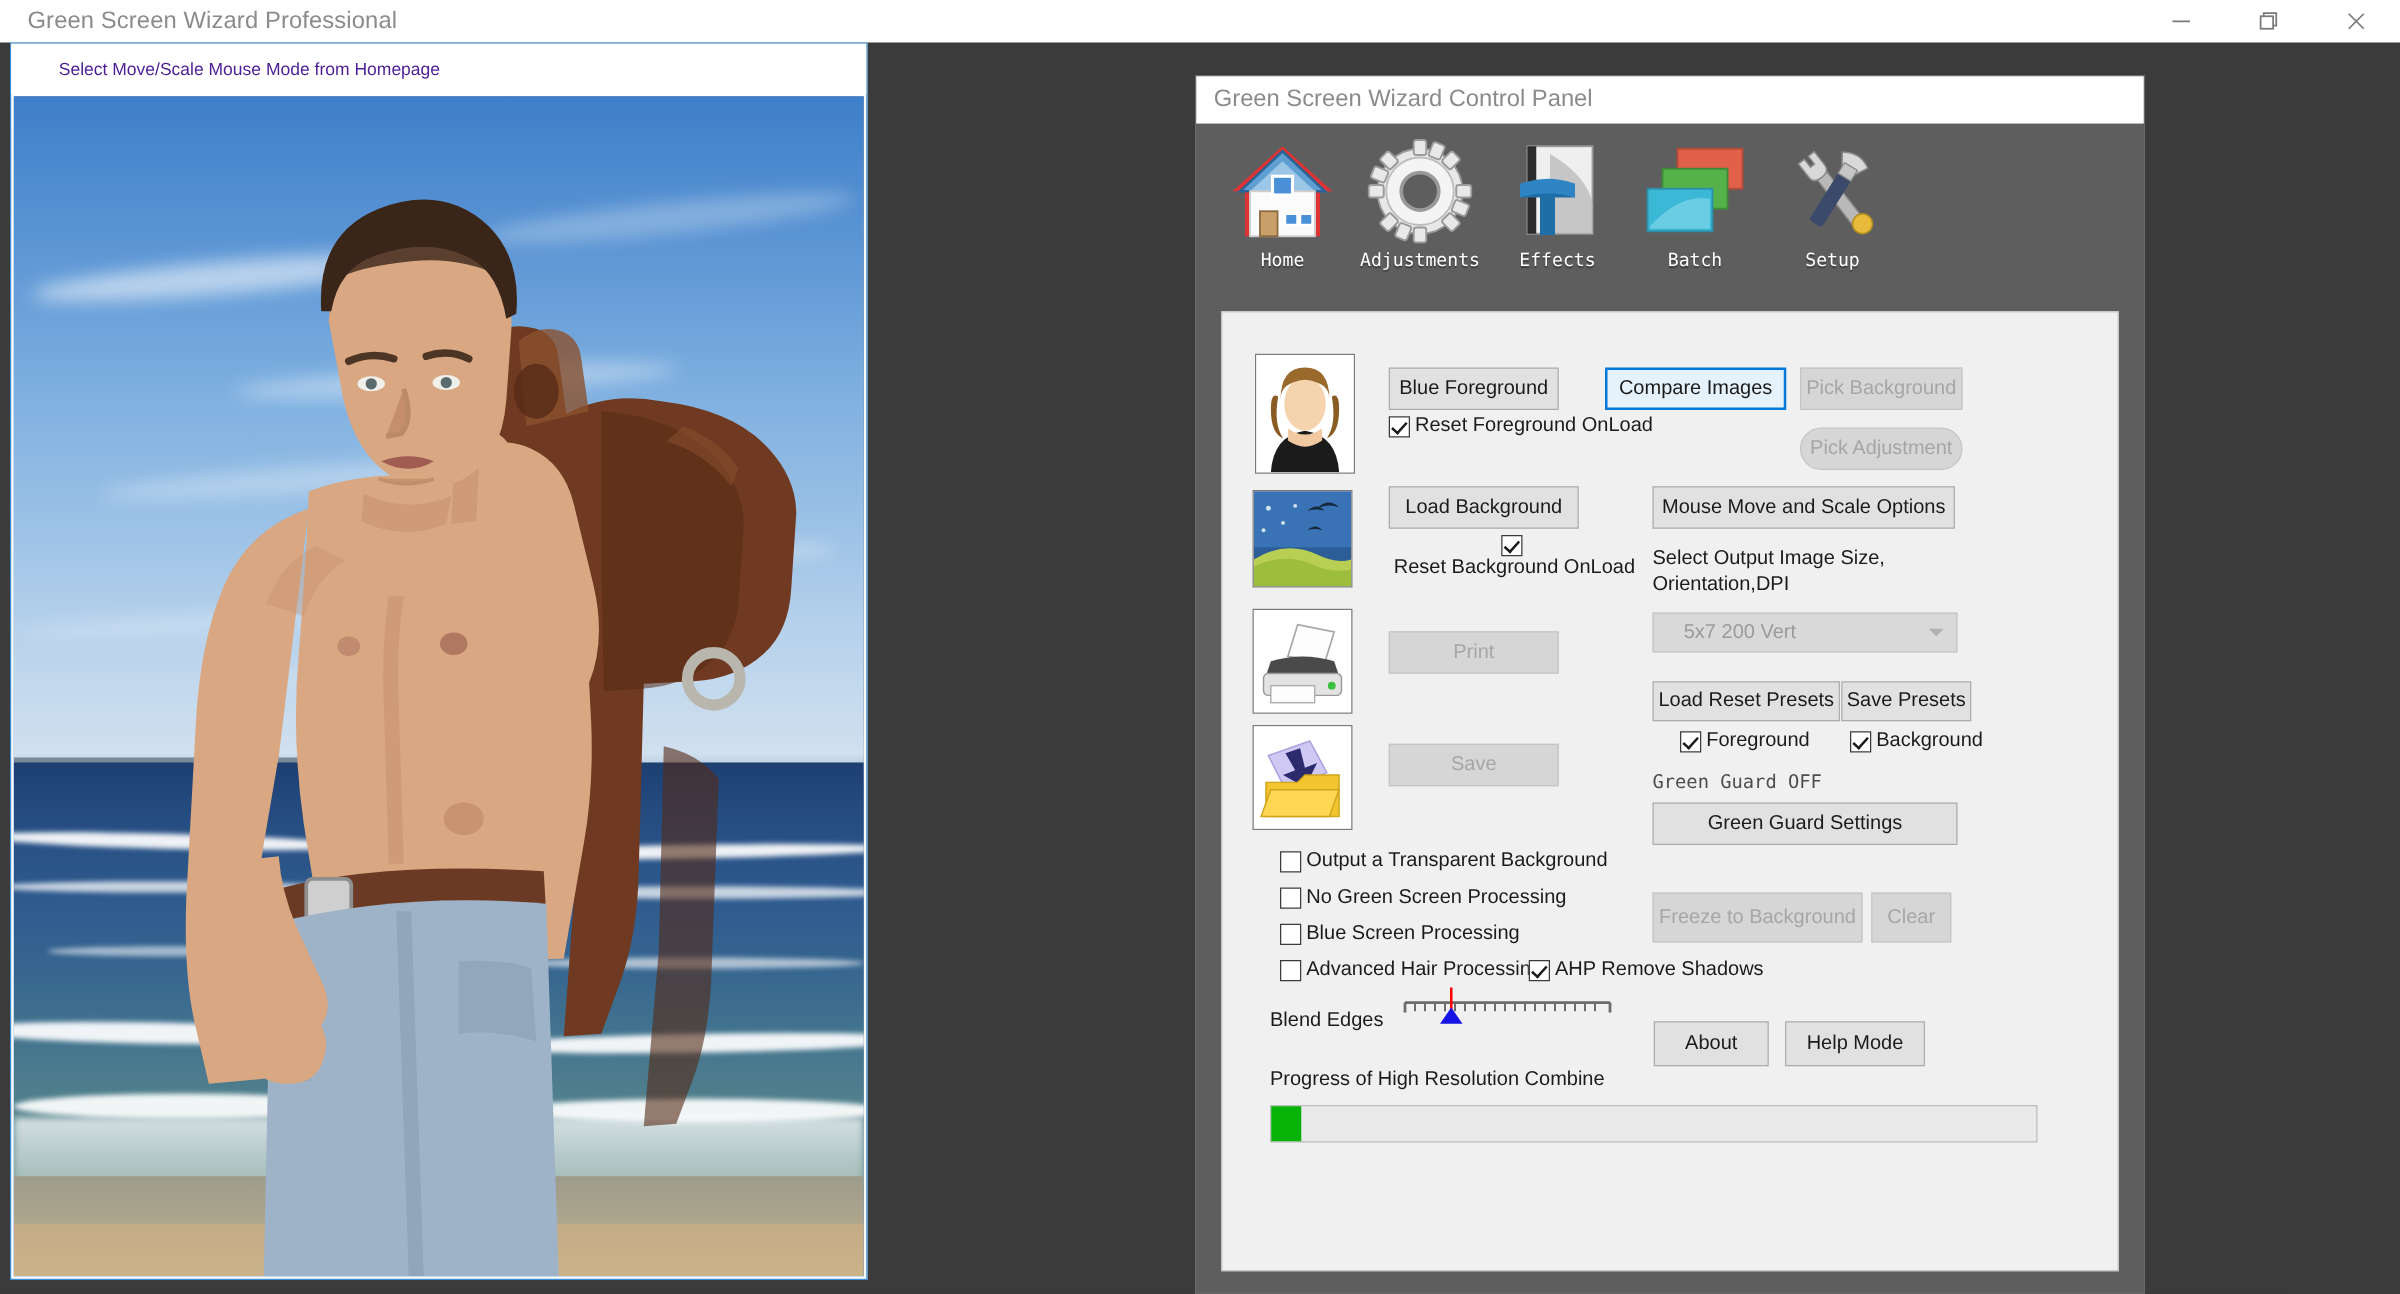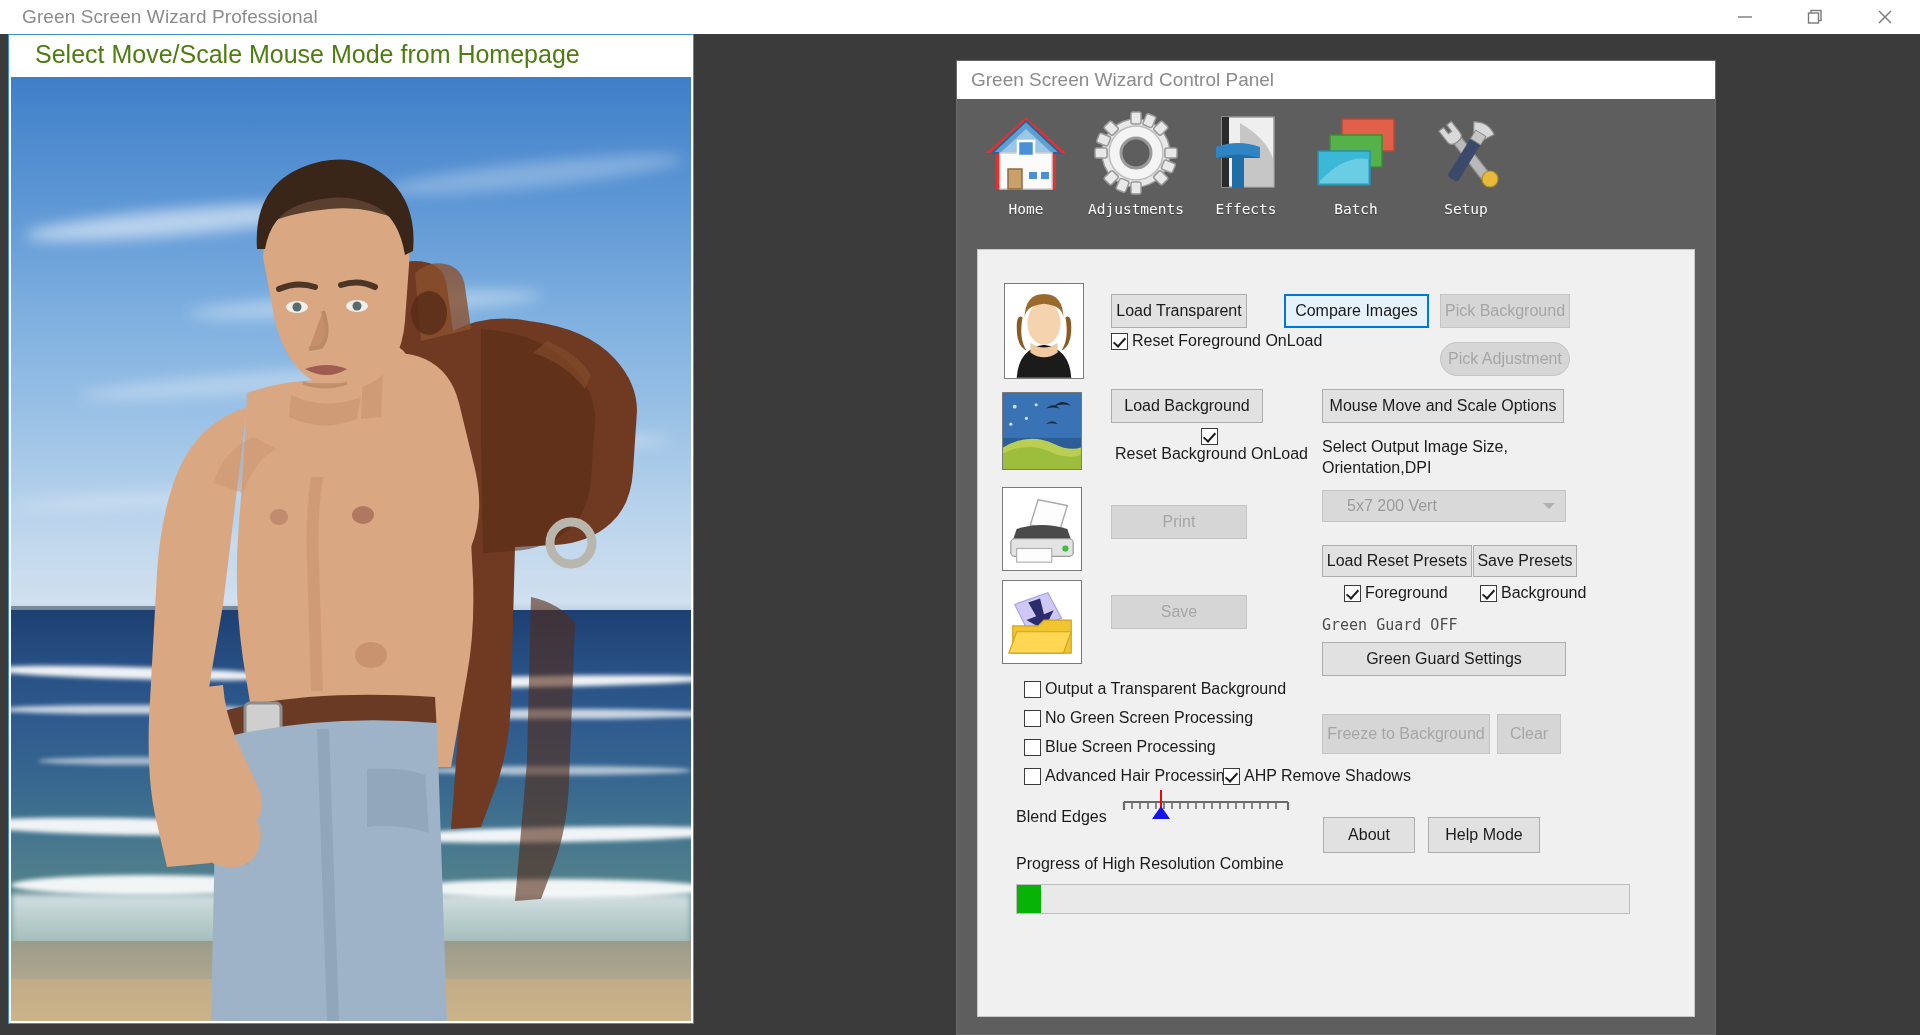--- a/index.html
+++ b/index.html
@@ -48,22 +48,23 @@
     background: #ffffff;
   }
   #preview-header {
     height: 40px;
     background: #ffffff;
     display: flex; align-items: center;
     padding-left: 26px;
     border-bottom: 1px solid #ffffff;
   }
   #preview-header-text {
-    font-size: 25px; color: #4d7c0f;
+    font-size: 14px; color: #4c1d95;
     white-space: nowrap;
+    margin-left: 12px;
   }
   #preview-canvas {
     position: absolute; left: 2px; top: 42px;
     width: 680px; height: 944px;
     overflow: hidden;
     background: #4a74a8;
   }
 
   
   .sky {
@@ -483,21 +484,21 @@
           <rect width="80" height="96" fill="#ffffff"></rect>
           <path d="M12 96 q2 -30 28 -34 q26 4 28 34 z" fill="#1b1b1b"></path>
           <path d="M26 60 q14 10 28 0 l0 10 q-14 10 -28 0 z" fill="#f0c9a0"></path>
           <ellipse cx="40" cy="40" rx="17" ry="22" fill="#f5d3ae"></ellipse>
           <path d="M20 36 q0 -26 20 -26 q20 0 20 26 q0 -14 -20 -16 q-20 2 -20 16 z" fill="#9a6a2d"></path>
           <path d="M18 34 q-4 22 4 34 q-10 -4 -10 -24 q0 -14 6 -10 z" fill="#8a5c24"></path>
           <path d="M62 34 q4 22 -4 34 q10 -4 10 -24 q0 -14 -6 -10 z" fill="#8a5c24"></path>
         </svg>
       </div>
 
-      <div class="btn" style="left:133px; top:44px; width:136px; height:34px;">Load Transparent</div>
+      <div class="btn" style="left:133px; top:44px; width:136px; height:34px;">Blue Foreground</div>
 
       <div class="btn focused" style="left:306px; top:44px; width:145px; height:34px;">Compare Images</div>
 
       <div class="btn disabled" style="left:462px; top:44px; width:130px; height:34px;">Pick Background</div>
 
       <div class="chk" style="left:133px; top:82px;">
         <span class="box checked"></span>
         <span class="lbl">Reset Foreground OnLoad</span>
       </div>
 

